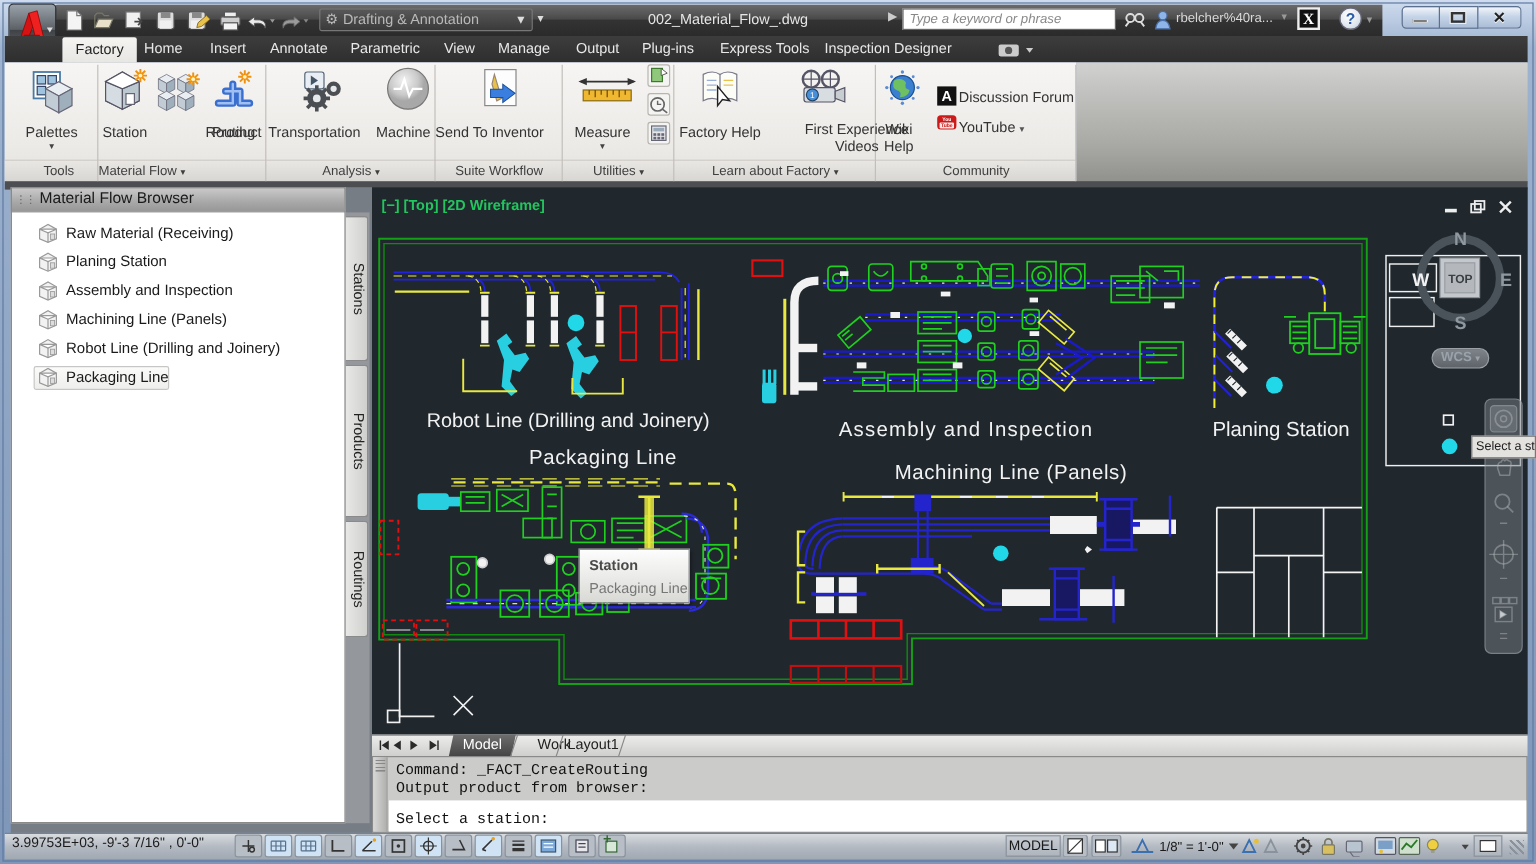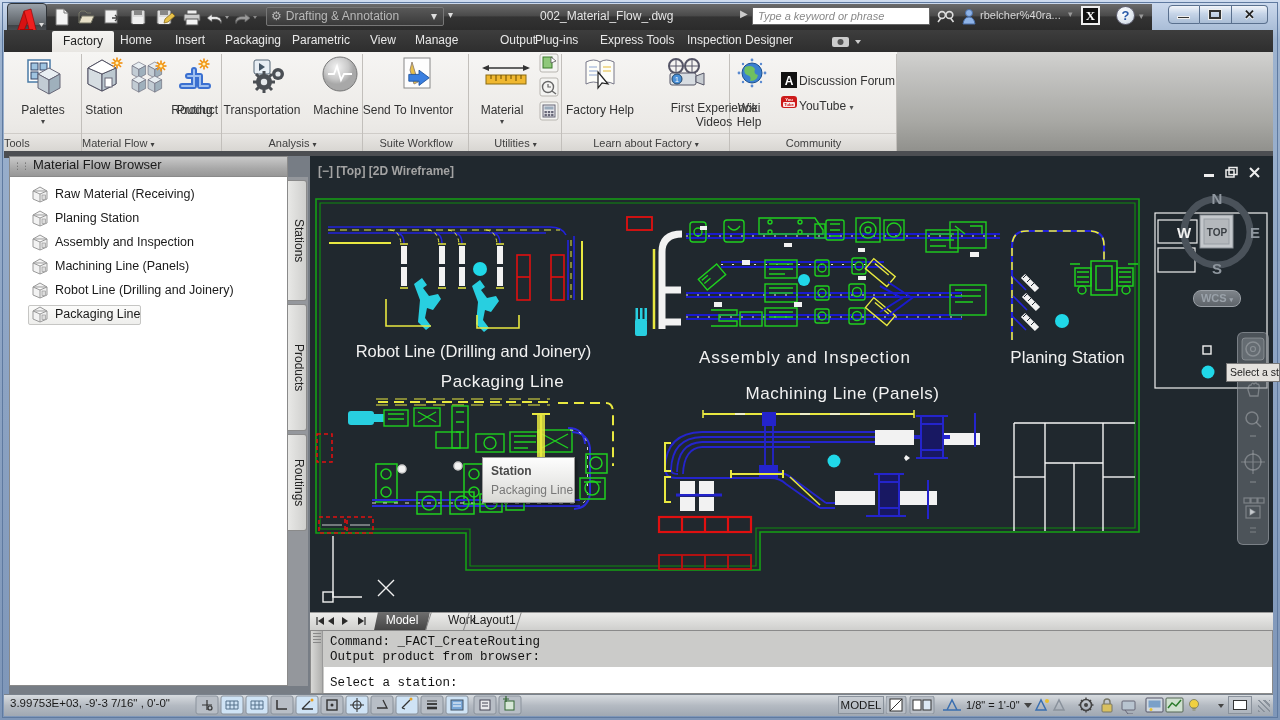--- a/index.html
+++ b/index.html
@@ -88,40 +88,40 @@
     </div>
  <div style="flex:1;background:linear-gradient(180deg,rgba(255,255,255,.75),rgba(210,222,238,.4) 45%,rgba(160,180,205,.45));border:1px solid #5a708e;border-left:none;position:relative">
       <div style="position:absolute;left:9px;top:4px;width:12px;height:9px;border:2px solid #333;box-shadow:0 0 0 1px #eee"></div>
     </div>
  <div style="flex:1.15;background:linear-gradient(180deg,rgba(255,255,255,.75),rgba(210,222,238,.4) 45%,rgba(160,180,205,.45));border:1px solid #5a708e;border-left:none;border-radius:0 4px 4px 0;color:#222;text-align:center;font-size:13px;font-weight:bold;line-height:17px;text-shadow:0 1px 0 #fff">✕</div>
 </div>
 <div class="abs" style="left:4px;top:30px;width:1269px;height:22px;background:linear-gradient(180deg,#3d3d3d,#2e2e2e)"></div>
 <div class="abs" style="left:52px;top:31px;width:62px;height:21px;background:linear-gradient(180deg,#f5f4f2,#e8e6e2);border-radius:2px 2px 0 0;color:#222;font-size:12px;text-align:center;line-height:21px">Factory</div>
 <div class="abs" style="left:120px;top:33px;color:#e8e8e8;font-size:12px">Home</div>
 <div class="abs" style="left:175px;top:33px;color:#e8e8e8;font-size:12px">Insert</div>
-<div class="abs" style="left:225px;top:33px;color:#e8e8e8;font-size:12px">Packaging</div>
+<div class="abs" style="left:225px;top:33px;color:#e8e8e8;font-size:12px">Annotate</div>
 <div class="abs" style="left:292px;top:33px;color:#e8e8e8;font-size:12px">Parametric</div>
 <div class="abs" style="left:370px;top:33px;color:#e8e8e8;font-size:12px">View</div>
 <div class="abs" style="left:415px;top:33px;color:#e8e8e8;font-size:12px">Manage</div>
-<div class="abs" style="left:500px;top:33px;color:#e8e8e8;font-size:12px">Output</div>
+<div class="abs" style="left:480px;top:33px;color:#e8e8e8;font-size:12px">Output</div>
 <div class="abs" style="left:535px;top:33px;color:#e8e8e8;font-size:12px">Plug-ins</div>
 <div class="abs" style="left:600px;top:33px;color:#e8e8e8;font-size:12px">Express Tools</div>
 <div class="abs" style="left:687px;top:33px;color:#e8e8e8;font-size:12px">Inspection Designer</div>
 <svg class="abs" style="left:832px;top:36px" width="30" height="12" viewBox="0 0 30 12">
 <rect x="0" y="1" width="17" height="10" rx="2" fill="#ccc"></rect>
     <circle cx="8.5" cy="6" r="3" fill="#555"></circle>
 <polygon points="23,4 29,4 26,8" fill="#ccc"></polygon>
   </svg>
 
 <div class="abs" style="left:4px;top:52px;width:893px;height:101px;background:linear-gradient(180deg,#f6f5f3 0%,#eceae7 70%,#e3e1de 100%)"></div>
 <div class="abs" style="left:4px;top:133px;width:893px;height:18px;background:linear-gradient(180deg,#e9e7e4,#d8d6d2);border-top:1px solid #cfccc8"></div>
 <div class="abs" style="left:897px;top:52px;width:376px;height:101px;background:linear-gradient(180deg,#d2d2d0 0%,#c4c4c2 20%,#a7a7a3 70%,#8f8f8b 100%)"></div>
 <div class="abs" style="left:4px;top:151px;width:1269px;height:7px;background:#4c4e52"></div>
 <div class="abs" style="left:81px;top:54px;width:1px;height:97px;background:#c2bfbb"></div>
-<div class="abs" style="left:4px;top:137px;width:90px;color:#3f3f3f;font-size:11px">Tools</div>
+<div class="abs" style="left:4px;top:137px;width:90px;text-align:center;color:#3f3f3f;font-size:11px">Tools</div>
 <div class="abs" style="left:221px;top:54px;width:1px;height:97px;background:#c2bfbb"></div>
 <div class="abs" style="left:82px;top:137px;width:140px;color:#3f3f3f;font-size:11px">Material Flow <span style="font-size:8px">▾</span></div>
 <div class="abs" style="left:362px;top:54px;width:1px;height:97px;background:#c2bfbb"></div>
 <div class="abs" style="left:222px;top:137px;width:141px;text-align:center;color:#3f3f3f;font-size:11px">Analysis <span style="font-size:8px">▾</span></div>
 <div class="abs" style="left:468px;top:54px;width:1px;height:97px;background:#c2bfbb"></div>
 <div class="abs" style="left:363px;top:137px;width:106px;text-align:center;color:#3f3f3f;font-size:11px">Suite Workflow</div>
 <div class="abs" style="left:561px;top:54px;width:1px;height:97px;background:#c2bfbb"></div>
 <div class="abs" style="left:469px;top:137px;width:93px;text-align:center;color:#3f3f3f;font-size:11px">Utilities <span style="font-size:8px">▾</span></div>
 <div class="abs" style="left:729px;top:54px;width:1px;height:97px;background:#c2bfbb"></div>
 <div class="abs" style="left:562px;top:137px;width:168px;text-align:center;color:#3f3f3f;font-size:11px">Learn about Factory <span style="font-size:8px">▾</span></div>
@@ -320,21 +320,21 @@
 </g>
 </svg>
 <div class="abs" style="left:-27px;top:103px;width:140px;text-align:center;color:#333;font-size:12px">Palettes</div>
 <div class="abs" style="left:38px;top:117px;width:10px;color:#444;font-size:8px;text-align:center">▾</div>
 <div class="abs" style="left:34px;top:103px;width:140px;text-align:center;color:#333;font-size:12px">Station</div>
 <div class="abs" style="left:78px;top:103px;width:140px;text-align:right;color:#333;font-size:12px">Product</div>
 <div class="abs" style="left:122px;top:103px;width:140px;text-align:center;color:#333;font-size:12px">Routing</div>
 <div class="abs" style="left:198px;top:103px;width:128px;text-align:center;color:#333;font-size:12px">Transportation</div>
 <div class="abs" style="left:266px;top:103px;width:140px;text-align:center;color:#333;font-size:12px">Machine</div>
 <div class="abs" style="left:346px;top:103px;width:124px;text-align:center;color:#333;font-size:12px">Send To Inventor</div>
-<div class="abs" style="left:432px;top:103px;width:140px;text-align:center;color:#333;font-size:12px">Material</div>
+<div class="abs" style="left:432px;top:103px;width:140px;text-align:center;color:#333;font-size:12px">Measure</div>
 <div class="abs" style="left:497px;top:117px;width:10px;color:#444;font-size:8px;text-align:center">▾</div>
 <div class="abs" style="left:530px;top:103px;width:140px;text-align:center;color:#333;font-size:12px">Factory Help</div>
 <div class="abs" style="left:644px;top:101px;width:140px;text-align:center;color:#333;font-size:12px;line-height:14px">First Experience<br>Videos</div>
 <div class="abs" style="left:679px;top:101px;width:140px;text-align:center;color:#333;font-size:12px;line-height:14px">Wiki<br>Help</div>
 <div class="abs" style="left:799px;top:74px;color:#333;font-size:12px">Discussion Forum</div>
 <div class="abs" style="left:799px;top:99px;color:#333;font-size:12px">YouTube <span style="font-size:8px;color:#555">▾</span></div>
 <div class="abs" style="left:9px;top:156px;width:1264px;height:538px;background:#777d85"></div>
 
 <div class="abs" style="left:9px;top:156px;width:279px;height:530px;background:#fff;border:1px solid #8a8a8a"></div>
 <div class="abs" style="left:9px;top:156px;width:279px;height:21px;background:linear-gradient(180deg,#c9c9c9,#a8a8a8 60%,#979797);border:1px solid #8a8a8a;color:#1a1a1a;font-size:13px;line-height:16px"><span style="color:#666;margin:0 4px 0 3px;font-size:9px;letter-spacing:-1px">⋮⋮</span>Material Flow Browser</div>
@@ -381,21 +381,21 @@
 <rect x="10" y="9" width="3.5" height="4.5" fill="#ddd" stroke="#999" stroke-width="0.7"></rect>
 </g>
 </svg>
 <div class="abs" style="left:55px;top:187px;color:#1a1a1a;font-size:12.5px">Raw Material (Receiving)</div>
 <div class="abs" style="left:55px;top:211px;color:#1a1a1a;font-size:12.5px">Planing Station</div>
 <div class="abs" style="left:55px;top:235px;color:#1a1a1a;font-size:12.5px">Assembly and Inspection</div>
 <div class="abs" style="left:55px;top:259px;color:#1a1a1a;font-size:12.5px">Machining Line (Panels)</div>
 <div class="abs" style="left:55px;top:283px;color:#1a1a1a;font-size:12.5px">Robot Line (Drilling and Joinery)</div>
 <div class="abs" style="left:55px;top:307px;color:#1a1a1a;font-size:12.5px">Packaging Line</div>
 <div class="abs" style="left:310px;top:156px;width:963px;height:456px;background:#20282e;overflow:hidden" id="canvas">
-<div class="abs" style="left:8px;top:8px;color:#a3a3a3;font-size:12px;font-weight:bold">[−] [Top] [2D Wireframe]</div>
+<div class="abs" style="left:8px;top:8px;color:#22c55e;font-size:12px;font-weight:bold">[−] [Top] [2D Wireframe]</div>
 <svg class="abs" style="left:894px;top:10px" width="62" height="14" viewBox="0 0 62 14">
 <rect x="0" y="8" width="10" height="3" fill="#eee"></rect>
 <rect x="22" y="4" width="8" height="7" fill="none" stroke="#eee" stroke-width="1.5"></rect>
       <rect x="25" y="1.5" width="8" height="7" fill="none" stroke="#eee" stroke-width="1.5"></rect>
 <path d="M46,2 l9,9 M55,2 l-9,9" stroke="#eee" stroke-width="2"></path>
 </svg>
 <svg class="abs" style="left:0;top:0" width="963" height="456" viewBox="0 0 963 456" fill="none">
 
 <path d="M6,43 H829 V376 H450 V414 H156 V377 H6 Z" stroke="#14a014" stroke-width="1.6"></path>
 <path d="M10,47 H825 V372 H446 V410 H160 V373 H10 Z" stroke="#0f8a0f" stroke-width="1.2"></path>

